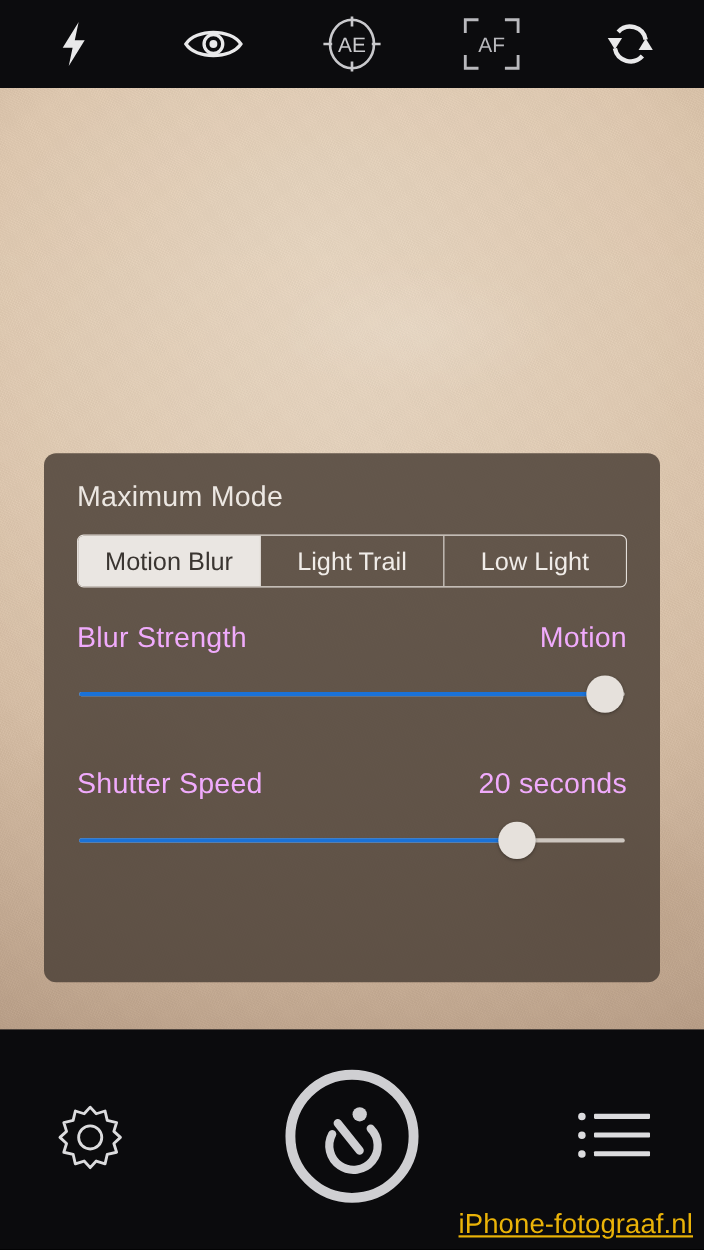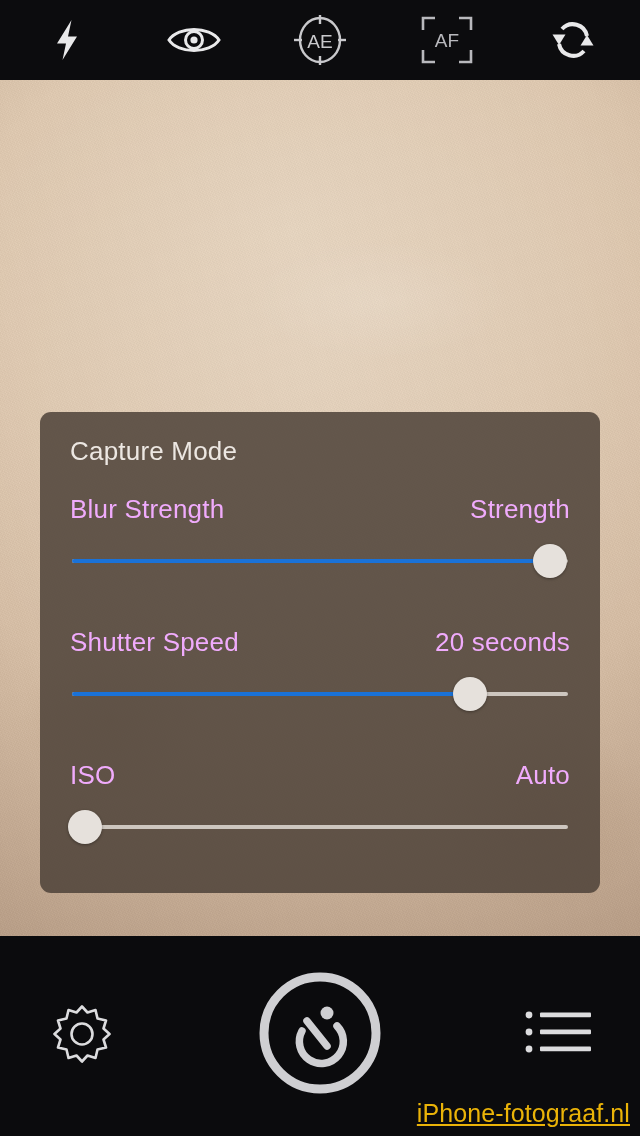--- a/index.html
+++ b/index.html
@@ -236,58 +236,52 @@
   <div id="preview">
     <div id="preview-noise"></div>
     <div id="preview-vignette"></div>
     <div class="smudge" style="left:250px; top:160px; width:260px; height:120px; background:radial-gradient(closest-side, rgba(255,255,255,.10), rgba(255,255,255,0));"></div>
     <div class="smudge" style="left:20px; top:560px; width:180px; height:160px; background:radial-gradient(closest-side, rgba(120,85,55,.10), rgba(0,0,0,0));"></div>
     <div class="smudge" style="left:430px; top:640px; width:220px; height:190px; background:radial-gradient(closest-side, rgba(130,95,62,.12), rgba(0,0,0,0));"></div>
   </div>
 
   <div id="settings-panel">
 
-    <div class="panel-section-title">Capture Mode</div>
-
+    <div class="panel-section-title">Maximum Mode</div>
+
+    <div id="capture-mode-segmented">
+      <div class="segment selected">Motion Blur</div>
+      <div class="segment">Light Trail</div>
+      <div class="segment">Low Light</div>
+    </div>
 
     <div class="slider-row first">
       <div class="slider-labels">
         <span>Blur Strength</span>
-        <span>Strength</span>
+        <span>Motion</span>
       </div>
       <div class="slider-track-wrap">
         <div class="slider-track"></div>
         <div class="slider-fill" style="width: 96%;"></div>
         <div class="slider-thumb" style="left: 96%;"></div>
       </div>
     </div>
 
     <div class="slider-row">
       <div class="slider-labels">
         <span>Shutter Speed</span>
         <span>20 seconds</span>
       </div>
       <div class="slider-track-wrap">
         <div class="slider-track"></div>
         <div class="slider-fill" style="width: 80%;"></div>
         <div class="slider-thumb" style="left: 80%;"></div>
       </div>
     </div>
 
-    <div class="slider-row">
-      <div class="slider-labels">
-        <span>ISO</span>
-        <span>Auto</span>
-      </div>
-      <div class="slider-track-wrap">
-        <div class="slider-track"></div>
-        <div class="slider-fill" style="width: 0%;"></div>
-        <div class="slider-thumb" style="left: 3%;"></div>
-      </div>
-    </div>
 
   </div>
 
   <div id="bottom-bar"></div>
 
   <div id="settings-button" title="Settings">
     <svg width="64" height="64" viewBox="0 0 64 64" aria-hidden="true">
       <path d="M32 6.5 L37.5 12.5 L45.5 10 L47.5 18.5 L56 20.5 L53.5 28.5 L59.5 34 L53.5 39.5
                L56 47.5 L47.5 49.5 L45.5 58 L37.5 55.5 L32 61.5 L26.5 55.5 L18.5 58 L16.5 49.5
                L8 47.5 L10.5 39.5 L4.5 34 L10.5 28.5 L8 20.5 L16.5 18.5 L18.5 10 L26.5 12.5 Z" fill="none" stroke="#dcdcde" stroke-width="2.6" stroke-linejoin="round"></path>

